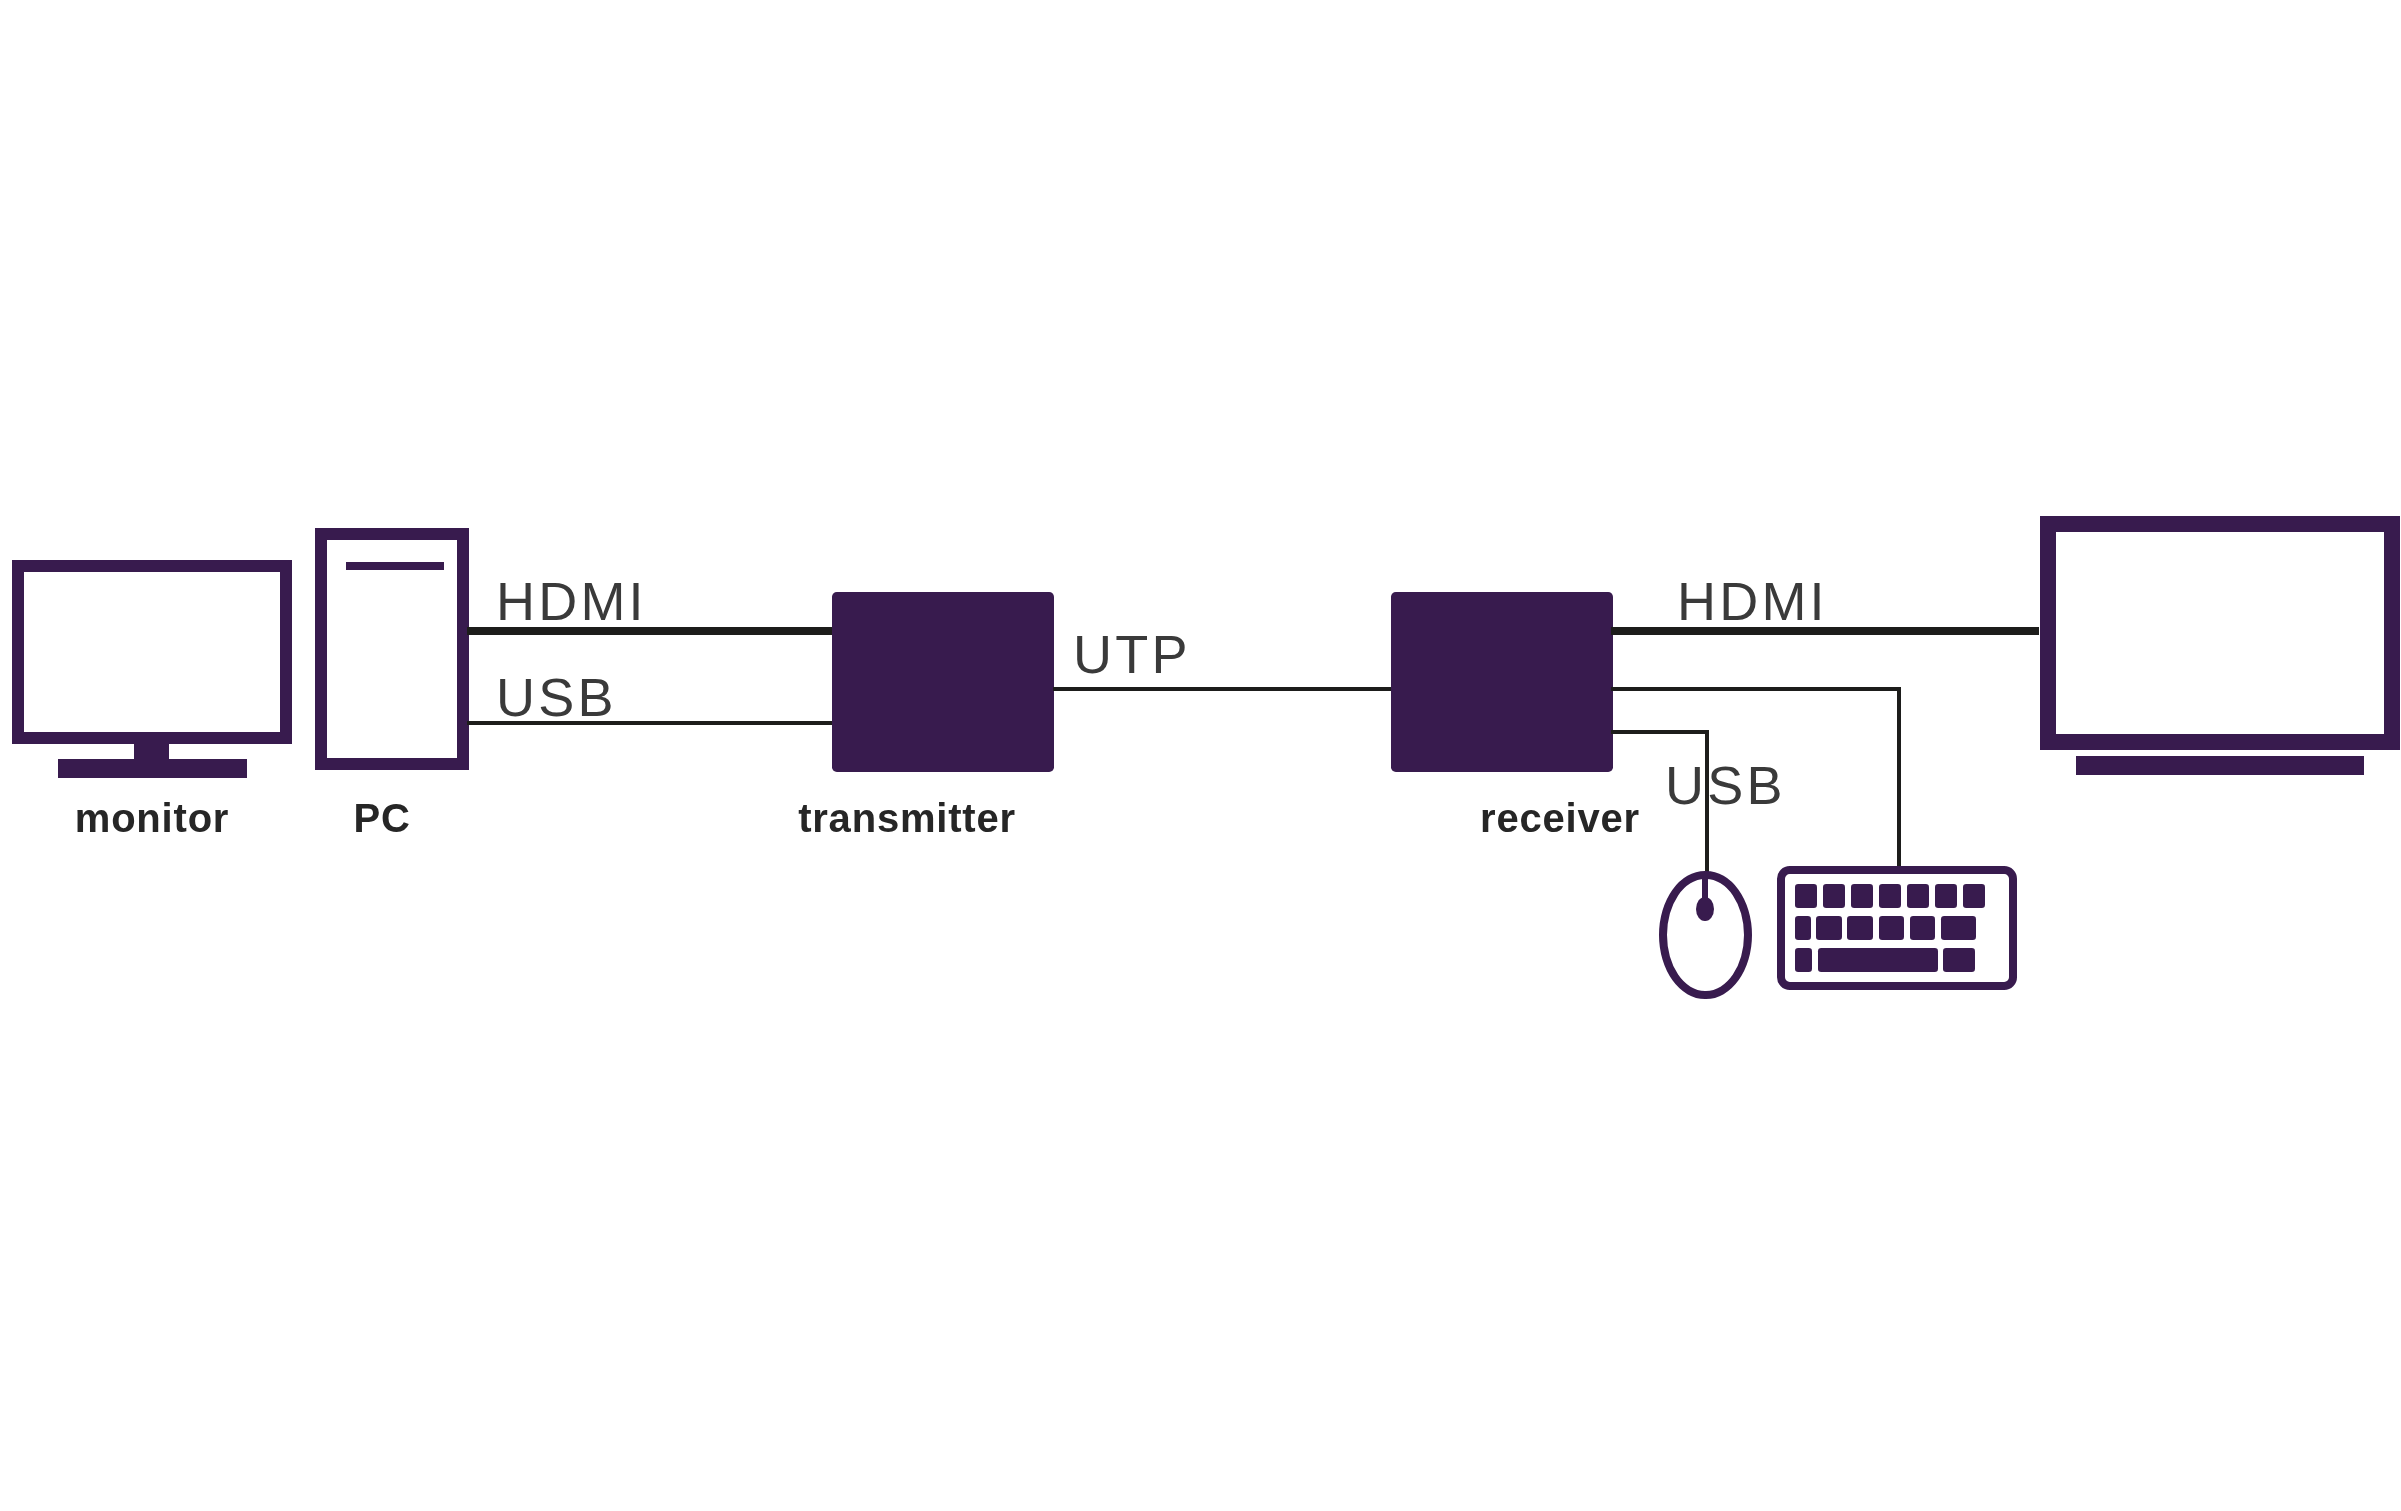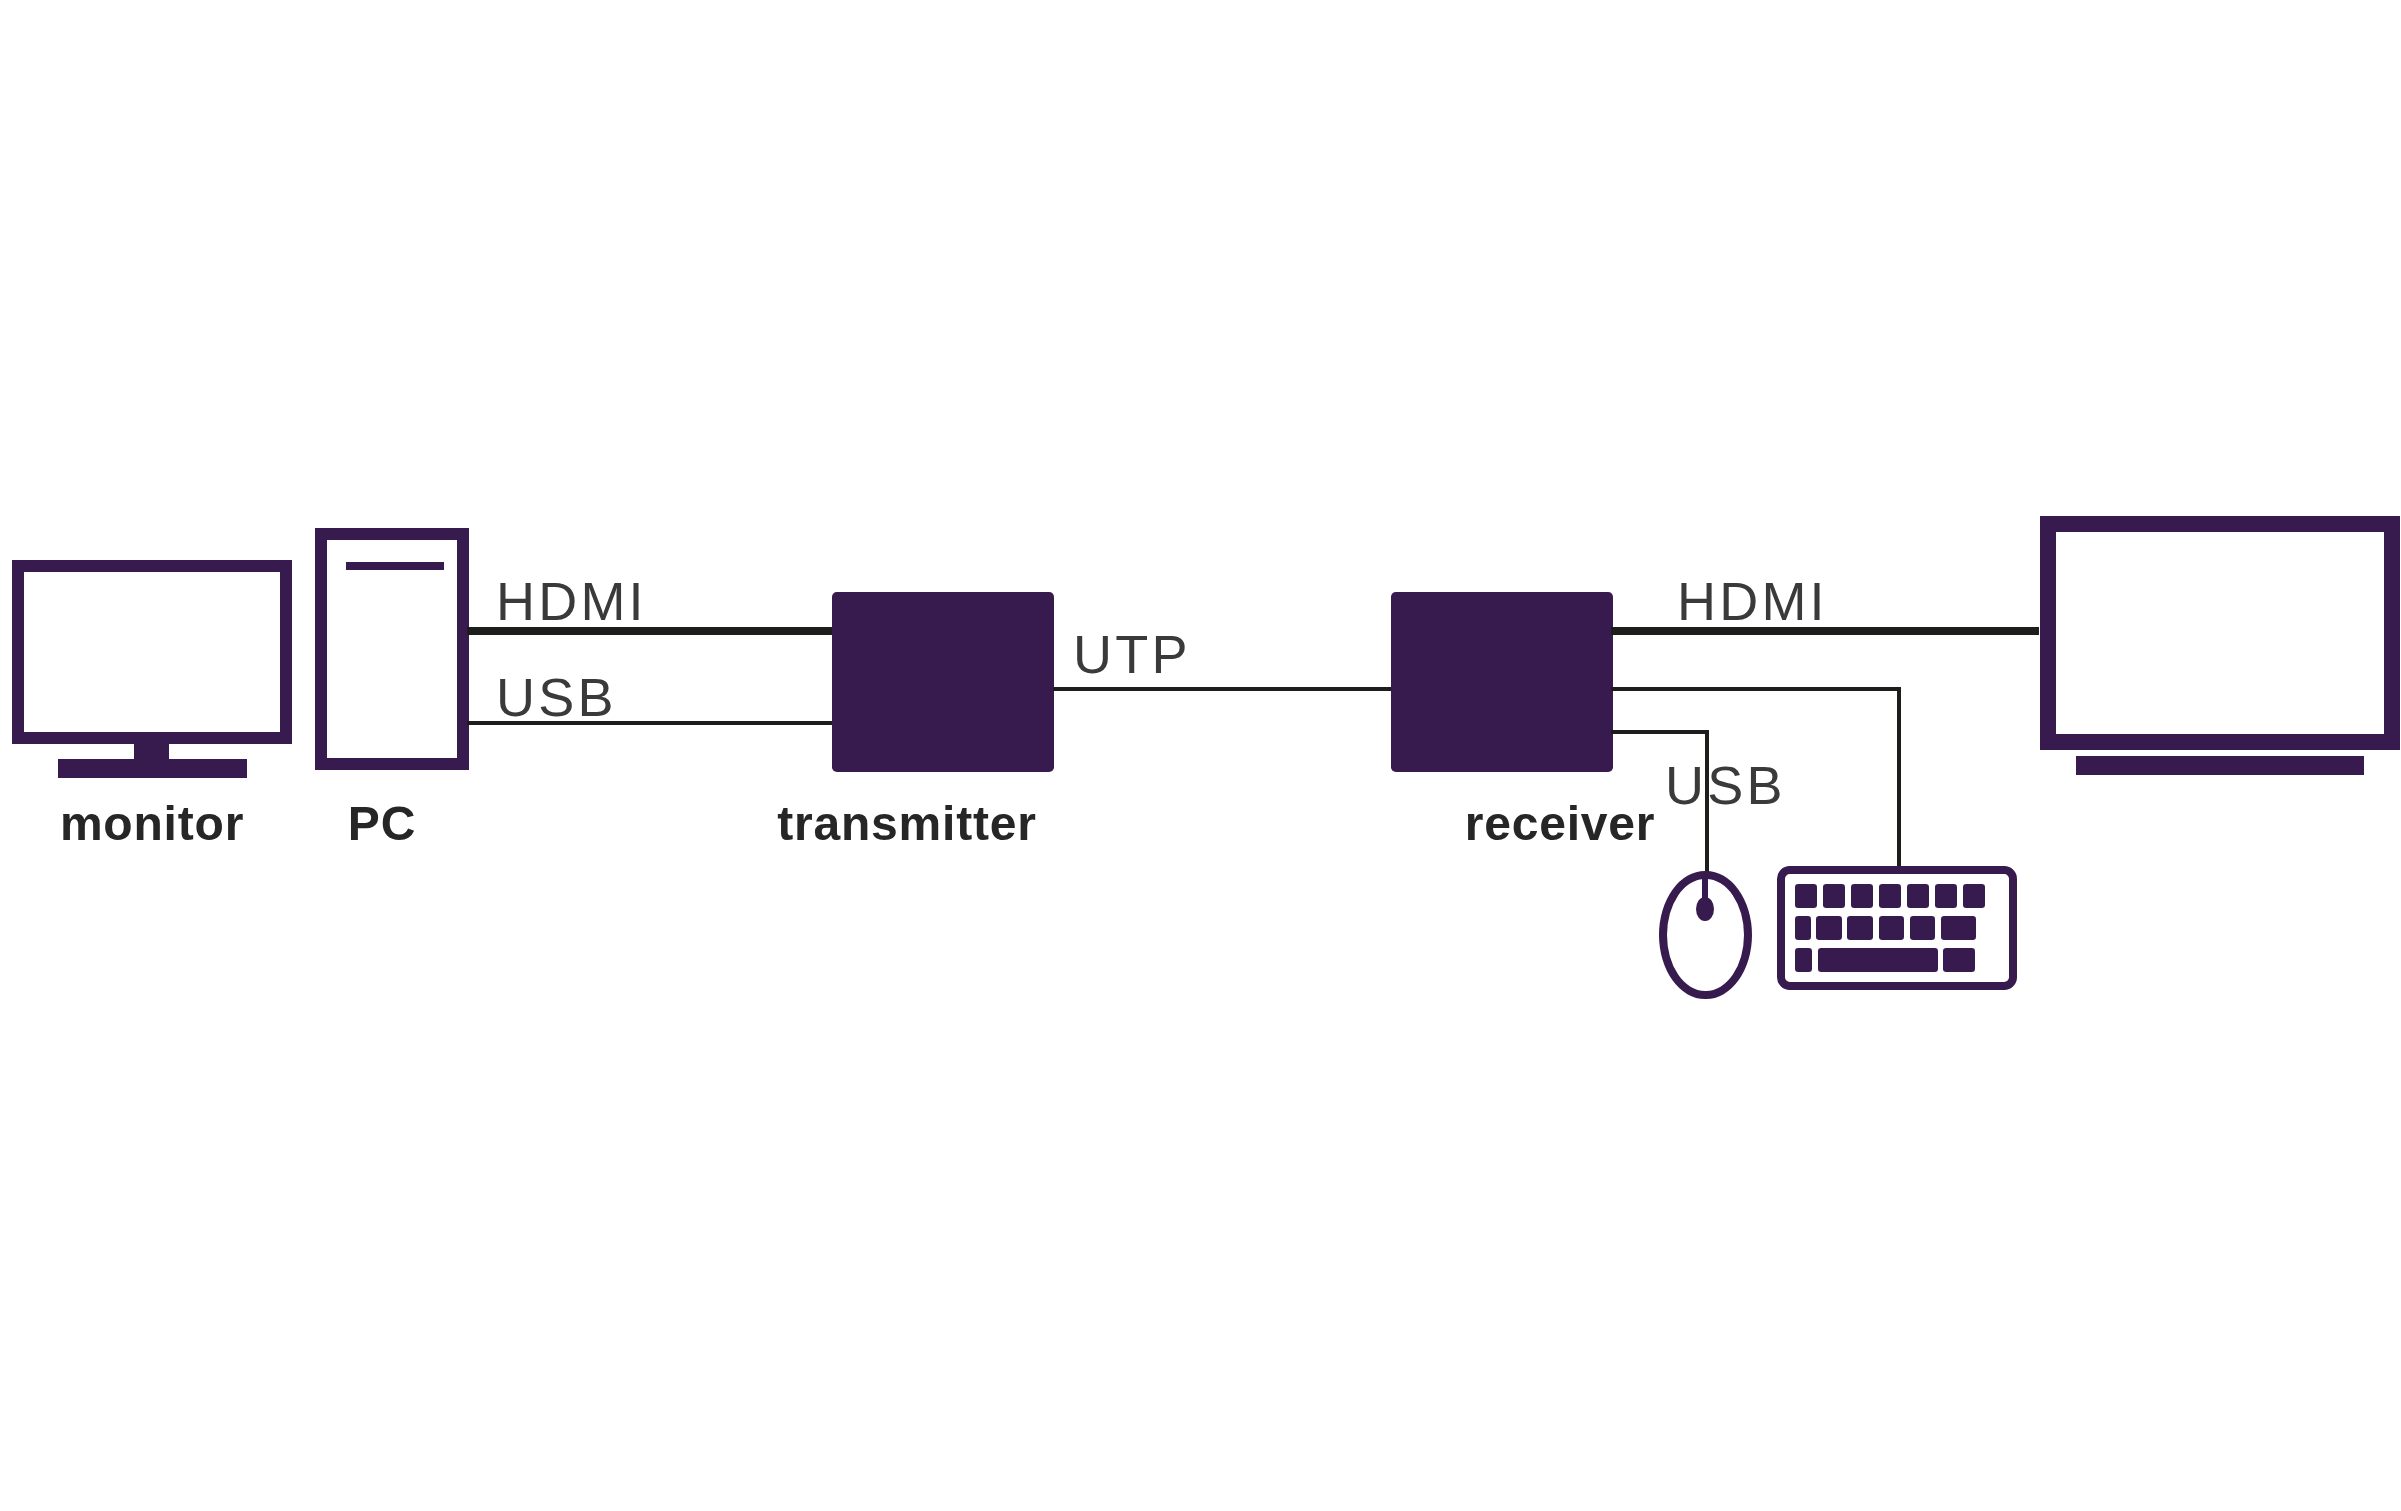--- a/index.html
+++ b/index.html
@@ -73,21 +73,21 @@
   .usb-line-left{left:467px;top:721px;width:366px;height:4px;}
   .utp-line{left:1053px;top:687px;width:339px;height:4px;}
   .hdmi-line-right{left:1611px;top:627px;width:428px;height:8px;}
   .kbd-line-h{left:1611px;top:687px;width:290px;height:4px;}
   .kbd-line-v{left:1897px;top:687px;width:4px;height:181px;}
   .mouse-line-h{left:1611px;top:730px;width:98px;height:4px;}
   .mouse-line-v{left:1705px;top:730px;width:4px;height:142px;}
 
   
   .node-label{
-    font-weight:700;font-size:48px;color:var(--label);
+    font-weight:700;font-size:40px;color:var(--label);
     text-align:center;letter-spacing:0.8px;
   }
   .monitor-label{left:12px;top:796px;width:280px;}
   .pc-label{left:305px;top:796px;width:154px;}
   .transmitter-label{left:756px;top:796px;width:302px;}
   .receiver-label{left:1449px;top:796px;width:222px;}
   .tv-label{left:2040px;top:796px;width:360px;}
 
   .conn-label{
     font-weight:400;font-size:54px;color:var(--connector-label);

